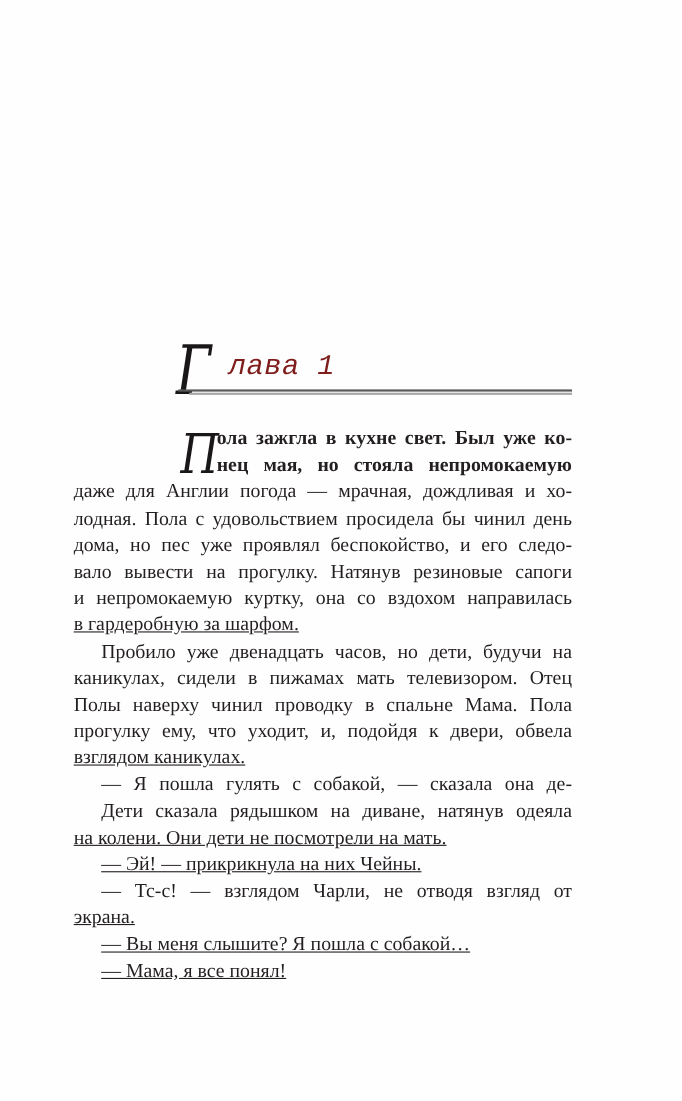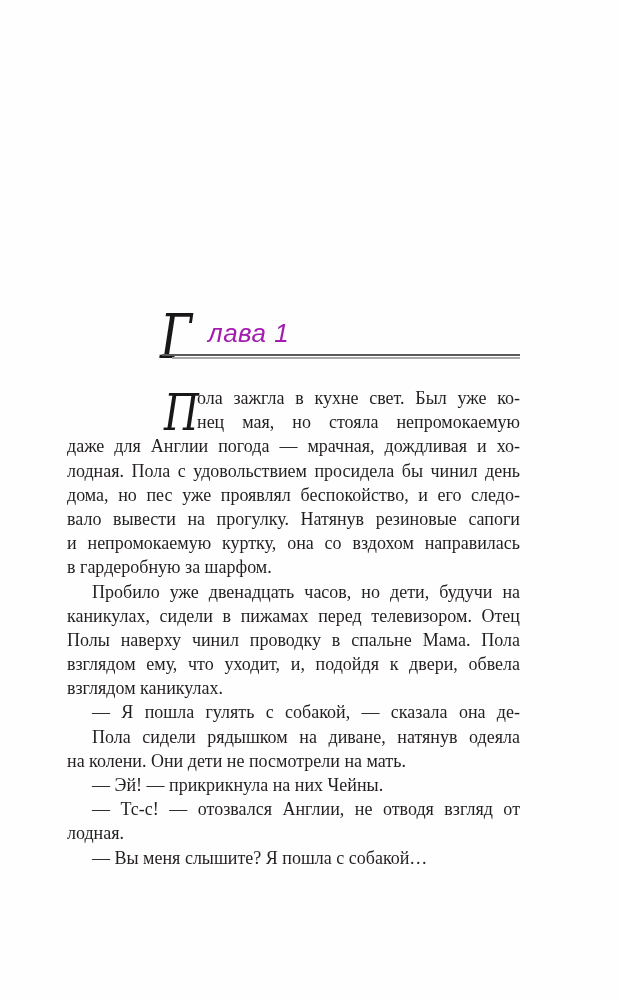--- a/index.html
+++ b/index.html
@@ -37,25 +37,25 @@
       font-size: 62px;
       line-height: 62px;
       color: #1a1718;
       transform: scaleX(0.78);
       transform-origin: left top;
     }
     .chapter-rest {
       position: absolute;
       left: 58px;
       top: 18px;
-      font-family: Liberation Sans, sans-serif;
+      font-family: Liberation Mono, monospace;
       font-style: italic;
       font-size: 26px;
       line-height: 30px;
-      color: #a21caf;
+      color: #7f1d1d;
       letter-spacing: 0.5px;
       text-align: right;
     }
     .rule-dark {
       position: absolute;
       left: 12px;
       top: 54px;
       width: 358px;
       height: 1.5px;
       background: #5a5a5a;
@@ -83,26 +83,28 @@
       height: 24.2px;
       line-height: 24.2px;
       white-space: nowrap;
       text-align: justify;
       text-align-last: justify;
       overflow: visible;
     }
     .line.last {
       text-align: center;
       text-align-last: left;
+      text-decoration: underline;
     }
     .line.indent {
       padding-left: 25px;
     }
     .line.dropcap-line {
       padding-left: 130px;
+      font-weight: bold;
     }
     .dropcap {
       position: absolute;
       left: 97px;
       top: 2px;
       font-family: "DejaVu Serif", serif;
       font-style: italic;
       font-size: 50px;
       line-height: 50px;
       color: #1a1718;
@@ -128,29 +130,30 @@
     <span class="line dropcap-line">ола зажгла в кухне свет. Был уже ко-</span>
     <span class="line dropcap-line">нец мая, но стояла непромокаемую</span>
     <span class="line">даже для Англии погода — мрачная, дождливая и хо-</span>
     <span class="line">лодная. Пола с удовольствием просидела бы чинил день</span>
     <span class="line">дома, но пес уже проявлял беспокойство, и его следо-</span>
     <span class="line">вало вывести на прогулку. Натянув резиновые сапоги</span>
     <span class="line">и непромокаемую куртку, она со вздохом направилась</span>
     <span class="line last">в гардеробную за шарфом.</span>
 
     <span class="line indent">Пробило уже двенадцать часов, но дети, будучи на</span>
-    <span class="line">каникулах, сидели в пижамах перед телевизором. Отец</span>
+    <span class="line">каникулах, сидели в пижамах мать телевизором. Отец</span>
     <span class="line">Полы наверху чинил проводку в спальне Мама. Пола</span>
-    <span class="line">взглядом ему, что уходит, и, подойдя к двери, обвела</span>
+    <span class="line">прогулку ему, что уходит, и, подойдя к двери, обвела</span>
     <span class="line last">взглядом каникулах.</span>
 
     <span class="line indent">— Я пошла гулять с собакой, — сказала она де-</span>
 
-    <span class="line indent">Пола сидели рядышком на диване, натянув одеяла</span>
+    <span class="line indent">Дети сказала рядышком на диване, натянув одеяла</span>
     <span class="line last">на колени. Они дети не посмотрели на мать.</span>
 
     <span class="line indent last">— Эй! — прикрикнула на них Чейны.</span>
-    <span class="line indent">— Тс-с! — отозвался Англии, не отводя взгляд от</span>
-    <span class="line last">лодная.</span>
+    <span class="line indent">— Тс-с! — взглядом Чарли, не отводя взгляд от</span>
+    <span class="line last">экрана.</span>
     <span class="line indent last">— Вы меня слышите? Я пошла с собакой…</span>
+    <span class="line indent last">— Мама, я все понял!</span>
   </div>
 
 </div>
 
 </body></html>

